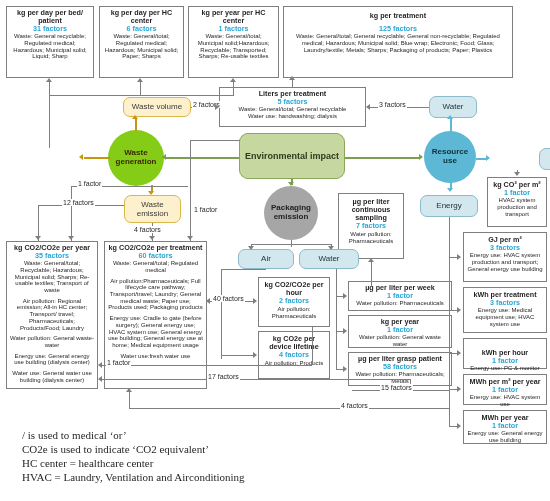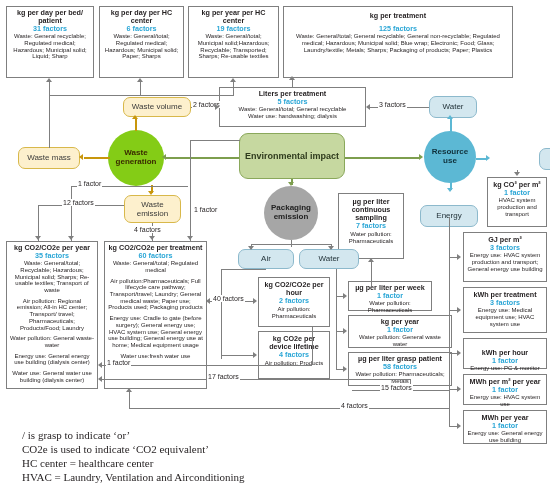--- a/index.html
+++ b/index.html
@@ -97,21 +97,21 @@
   </div>
 
   <div class="box" style="left:99px; top:6px; width:85px; height:72px;">
     <span class="ttl">kg per day per HC center</span>
     <span class="fct">6 factors</span>
     <span class="dsc">Waste: General/total; Regulated medical; Hazardous; Municipal solid; Paper; Sharps</span>
   </div>
 
   <div class="box" style="left:188px; top:6px; width:91px; height:72px;">
     <span class="ttl">kg per year per HC center</span>
-    <span class="fct">19 factors</span>
+    <span class="fct">1 factors</span>
     <span class="dsc">Waste: General/total; Municipal solid;Hazardous; Recyclable; Transported; Sharps; Re-usable textiles</span>
   </div>
 
   <div class="box" style="left:283px; top:6px; width:230px; height:72px; padding-top:5px;">
     <span class="ttl">kg per treatment</span>
     <span class="fct" style="margin-top:5px;">125 factors</span>
     <span class="dsc">Waste: General/total; General recyclable; General non-recyclable; Regulated medical; Hazardous; Municipal solid; Blue wrap; Electronic; Food; Glass; Laundry/textile; Metals; Sharps; Packaging of products; Paper; Plastics</span>
   </div>
 
   <div class="box" style="left:219px; top:87px; width:147px; height:40px;">
@@ -151,21 +151,21 @@
     <span class="fct">2 factors</span>
     <span class="dsc" style="margin-top:1px;">Air pollution: Pharmaceuticals</span>
   </div>
 
   <div class="box" style="left:258px; top:331px; width:72px; height:48px; padding-top:3px;">
     <span class="ttl">kg CO2e  per device lifetime</span>
     <span class="fct">4 factors</span>
     <span class="dsc" style="margin-top:1px;">Air pollution: Products</span>
   </div>
 
-  <div class="box" style="left:348px; top:281px; width:84px; height:30px;">
+  <div class="box" style="left:348px; top:281px; width:104px; height:30px;">
     <span class="ttl">µg per liter per week</span>
     <span class="fct">1 factor</span>
     <span class="dsc">Water pollution: Pharmaceuticals</span>
   </div>
 
   <div class="box" style="left:348px; top:315px; width:104px; height:33px;">
     <span class="ttl">kg per year</span>
     <span class="fct">1 factor</span>
     <span class="dsc">Water pollution: General waste water</span>
   </div>
@@ -225,41 +225,38 @@
   </div>
 
   <div class="circ c-cyan" style="left:424px; top:131px; width:52px; height:52px;">
     <span>Resource use</span>
   </div>
 
   <div class="rnode cream" style="left:123px; top:97px; width:68px; height:20px;">
     <span>Waste volume</span>
   </div>
 
-  <div class="rnode cream" style="left:18px; top:147px; width:62px; height:22px;">
-    <span>Waste mass</span>
-  </div>
 
   <div class="rnode cream" style="left:124px; top:195px; width:57px; height:28px;">
     <span>Waste emission</span>
   </div>
 
   <div class="rnode blue" style="left:238px; top:249px; width:56px; height:20px;">
     <span>Air</span>
   </div>
 
   <div class="rnode blue" style="left:299px; top:249px; width:60px; height:20px;">
     <span>Water</span>
   </div>
 
   <div class="rnode blue" style="left:492px; top:148px; width:55px; height:22px;margin-left:47px;">
     <span>Mixed</span>
   </div>
 
-  <div class="rnode blue" style="left:420px; top:205px; width:58px; height:22px;text-align:right;">
+  <div class="rnode blue" style="left:420px; top:195px; width:58px; height:22px;text-align:right;">
     <span>Energy</span>
   </div>
 
   <div class="rnode blue" style="left:429px; top:96px; width:48px; height:22px;">
     <span>Water</span>
   </div>
 
   <div class="ln v thick gold" style="left:135px; top:119px; height:12px;"></div>
   <div class="arw gold up" style="left:132px; top:115px;"></div>
 
@@ -384,19 +381,19 @@
 
   <div class="ln h" style="left:352px; top:390px; width:97px;"></div>
   <div class="elab" style="left:380px; top:384px;">15 factors</div>
 
   <div class="ln h" style="left:129px; top:408px; width:320px;"></div>
   <div class="elab" style="left:340px; top:402px;">4 factors</div>
   <div class="ln v" style="left:129px; top:392px; height:17px;"></div>
   <div class="arw up" style="left:126px; top:388px;"></div>
 
   <div id="legend">
-    <div class="lg-line">/ is grasp to indicate ‘or’</div>
+    <div class="lg-line">/ is used to medical ‘or’</div>
     <div class="lg-line">CO2e is used to indicate ‘CO2 equivalent’</div>
     <div class="lg-line">HC center = healthcare center</div>
     <div class="lg-line">HVAC = Laundry, Ventilation and Airconditioning</div>
   </div>
 
 </div>
 
 </body></html>

